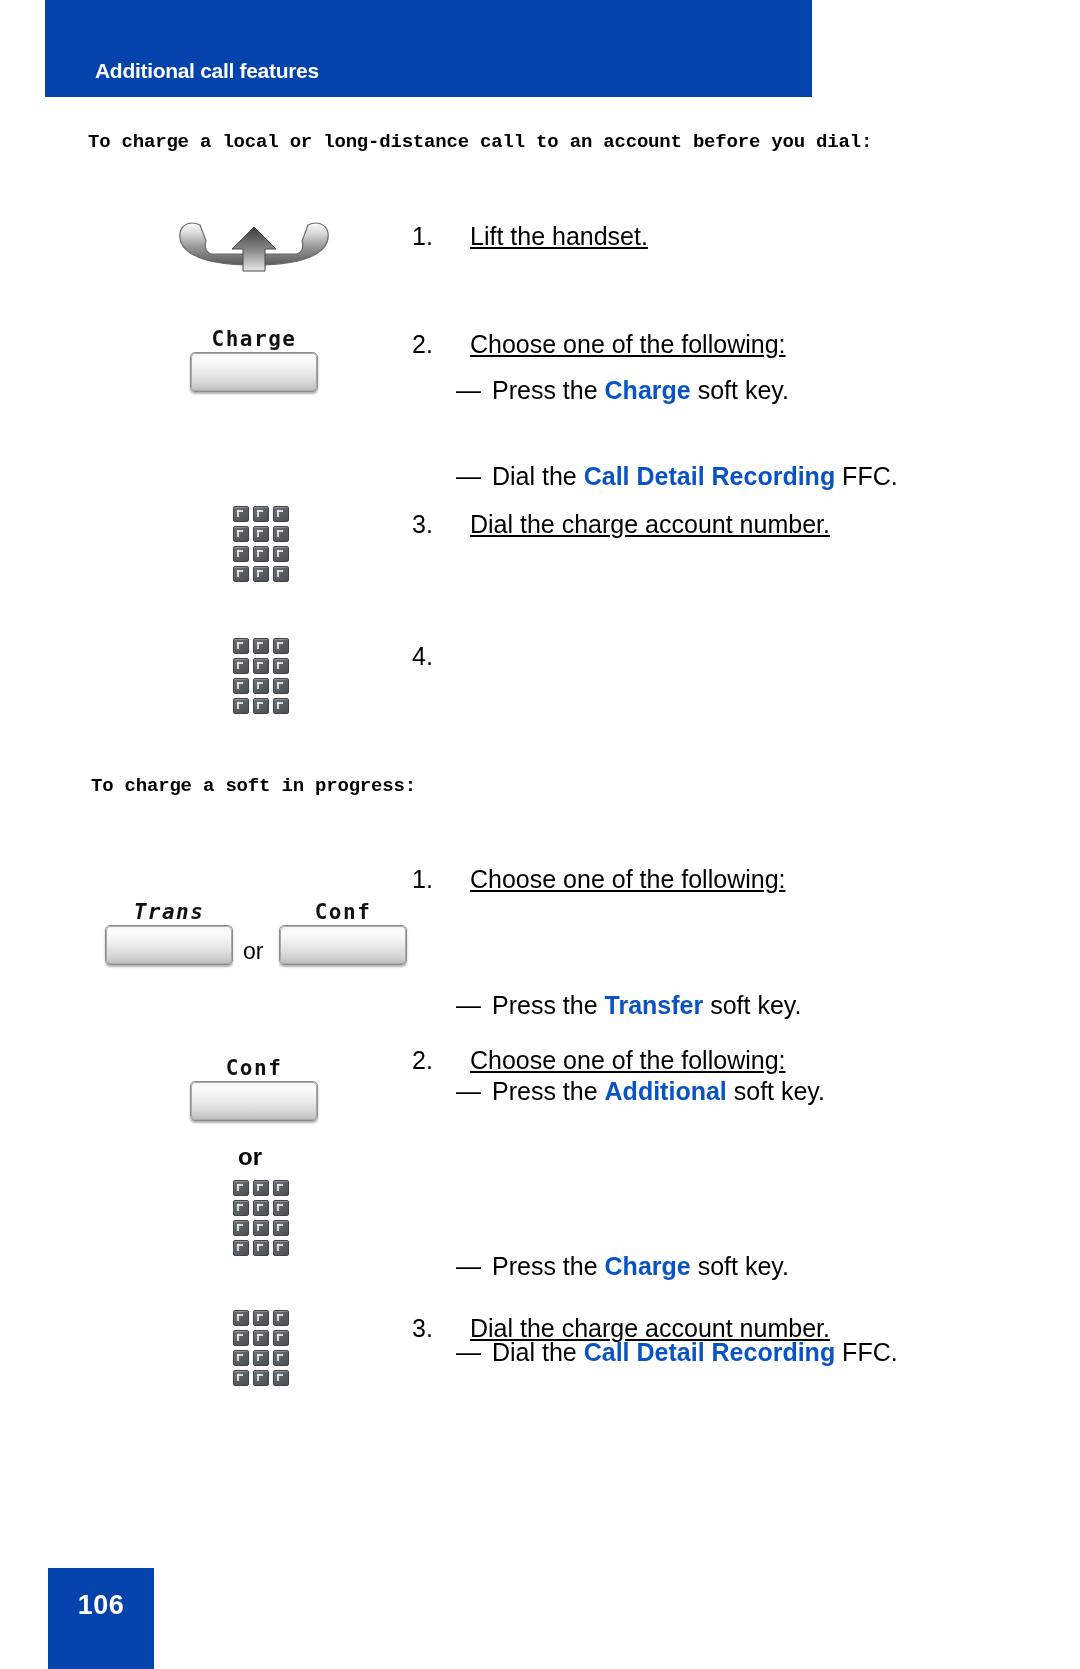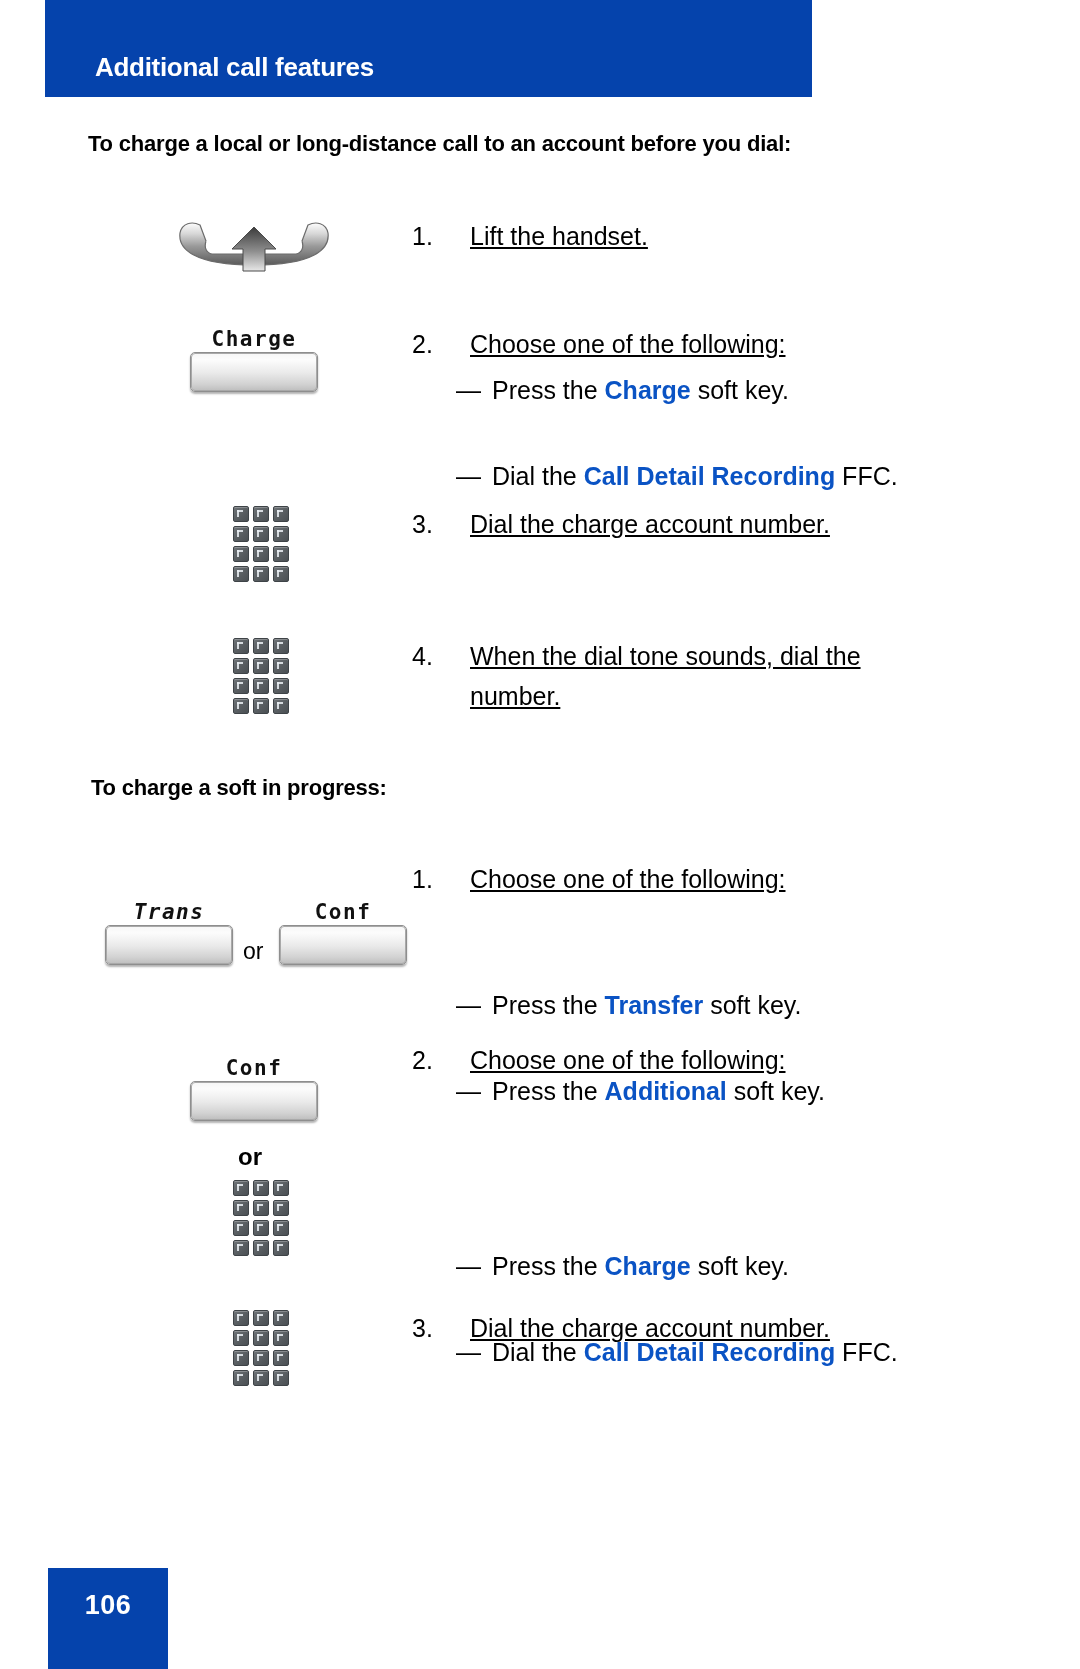--- a/index.html
+++ b/index.html
@@ -22,34 +22,35 @@
     top: 0px;
     width: 767px;
     height: 97px;
     background: #0543ac;
   }
   #header-title {
     position: absolute;
     left: 50px;
     bottom: 14px;
     color: #ffffff;
-    font-size: 26px;
+    font-size: 21px;
     font-weight: bold;
     letter-spacing: -0.3px;
     white-space: nowrap;
   }
 
   
   .section-heading {
     position: absolute;
-    font-size: 22px;
+    font-size: 19px;
     font-weight: bold;
     color: #000000;
     white-space: nowrap;
     letter-spacing: -0.2px;
+    font-family: Liberation Mono, monospace;
   }
   #heading-before-dial { left: 88px; top: 131px; }
   #heading-in-progress { left: 91px; top: 775px; }
 
   
   .step {
     position: absolute;
     font-size: 25px;
     color: #000000;
     line-height: 40px;
@@ -169,21 +170,21 @@
     font-size: 24px;
     font-weight: bold;
     color: #000000;
   }
 
   
   #page-number-box {
     position: absolute;
     left: 48px;
     top: 1568px;
-    width: 120px;
+    width: 106px;
     height: 101px;
     background: #0543ac;
   }
   #page-number-text {
     position: absolute;
     left: 0;
     right: 0;
     top: 22px;
     text-align: center;
     color: #ffffff;
@@ -276,21 +277,20 @@
   <div class="key"></div>
   <div class="key"></div>
   <div class="key"></div>
   <div class="key"></div>
   <div class="key"></div>
   <div class="key"></div>
 </div>
 
 <div class="step" style="left:412px; top:636px; width:470px;">
   <span class="step-num">4.</span>
-  <span class="step-body" style="position:relative; left:0; display:block; margin-left:58px;">When the dial tone sounds, dial the number.</span>
 </div>
 
 <div class="section-heading" id="heading-in-progress">To charge a soft in progress:</div>
 
 <div class="softkey" style="left:105px; top:899px; width:128px;font-style:italic;">
   <div class="softkey-label">Trans</div>
   <div class="softkey-button"></div>
 </div>
 <div class="or-text" style="left:243px; top:938px;">or</div>
 <div class="softkey" style="left:279px; top:899px; width:128px;">

